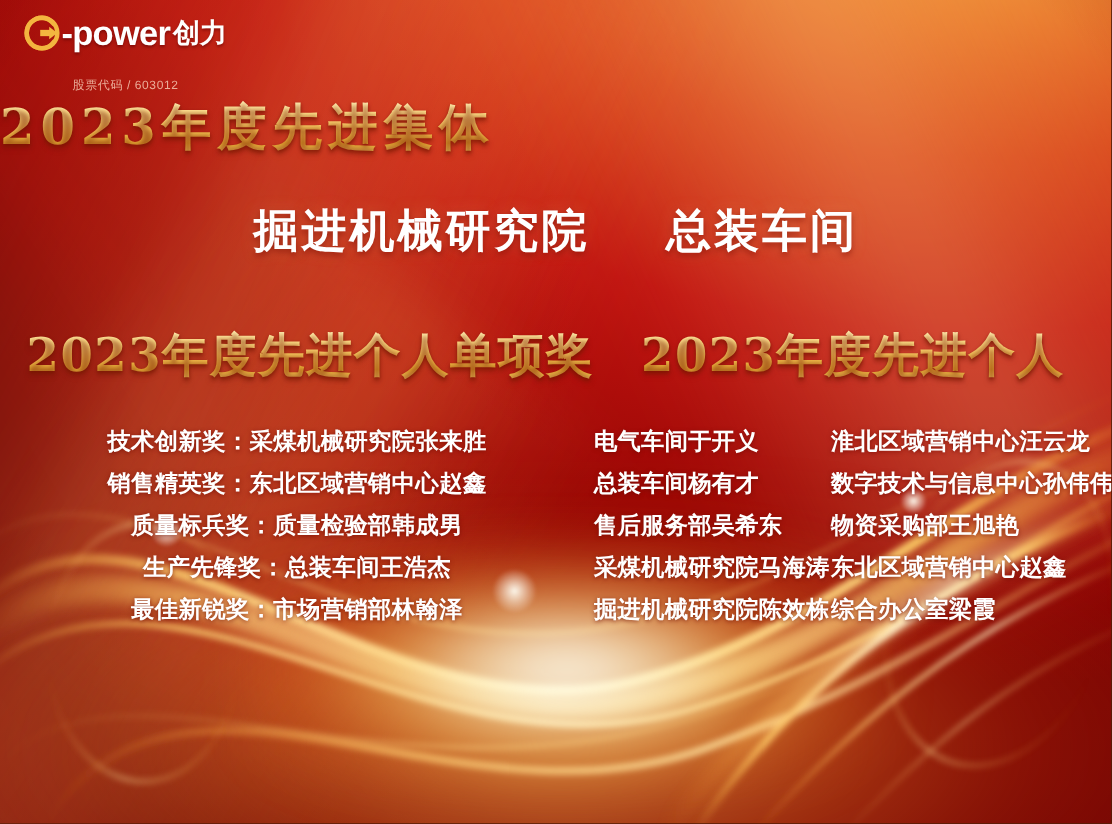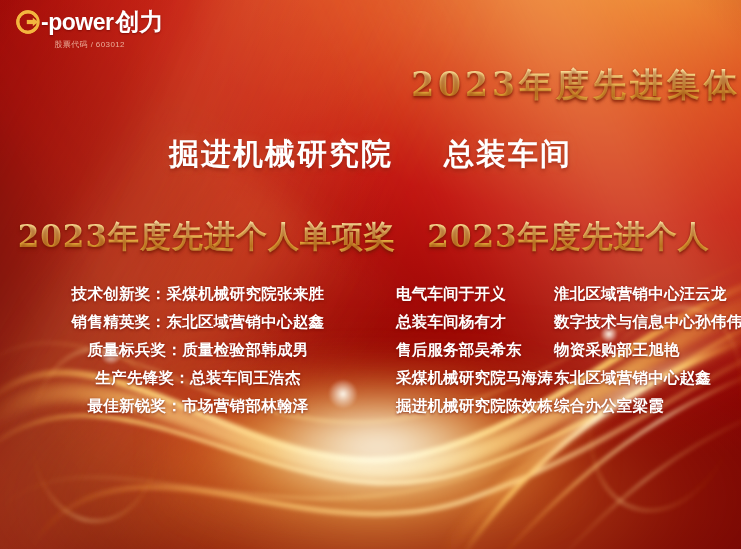--- a/index.html
+++ b/index.html
@@ -62,41 +62,41 @@
 
   
   .logo{position:absolute;left:16px;top:10px;display:flex;flex-direction:column;align-items:center;}
   .logo-row{display:flex;align-items:center;}
   .logo-mark{width:24px;height:24px;flex:0 0 auto;display:block;}
   .logo-word{
     color:#ffffff;font-size:23px;font-weight:700;letter-spacing:-.5px;
     margin-left:1px;line-height:1;text-shadow:0 1px 2px rgba(90,0,0,.55);
   }
   .logo-cn{
-    color:#ffffff;font-size:24px;font-weight:700;margin-left:2px;line-height:1;
+    color:#ffffff;font-size:18px;font-weight:700;margin-left:2px;line-height:1;
     text-shadow:0 1px 2px rgba(90,0,0,.55);
   }
   .logo-code{
-    margin-top:5px;font-size:8px;color:#f0b9a4;letter-spacing:.4px;opacity:.92;
+    margin-top:17px;font-size:8px;color:#f0b9a4;letter-spacing:.4px;opacity:.92;
   }
 
   
   .gold{
     font-family:"DejaVu Serif","Liberation Serif",serif;
     font-weight:700;
     background:linear-gradient(180deg,#fff0bf 0%,#ffdd7a 22%,#f7c busy 0%,#f6c council 0%);
     color:#f6cf6a;
     background:linear-gradient(180deg,#fff3c9 0%,#ffe08a 26%,#f3bf52 52%,#e0a22f 72%,#f9d97e 100%);
     -webkit-background-clip:text;background-clip:text;
     -webkit-text-fill-color:transparent;
     text-shadow:0 2px 3px rgba(110,20,0,.45);
     filter:drop-shadow(0 1px 1px rgba(120,25,0,.55));
   }
 
-  .title1{position:absolute;left:0;right:0;top:63px;text-align:right;font-size:33px;letter-spacing:4px;}
+  .title1{position:absolute;left:0;right:0;top:63px;text-align:left;font-size:33px;letter-spacing:4px;}
   .title2{position:absolute;left:0;right:0;top:134px;text-align:center;
     font-family:"DejaVu Serif","Liberation Serif",serif;font-weight:700;font-size:30px;color:#ffffff;
     letter-spacing:2px;text-shadow:0 2px 4px rgba(120,10,0,.6),0 0 10px rgba(255,190,120,.25);}
   .title2 .gap{display:inline-block;width:26px;}
 
   .head-row{position:absolute;left:0;right:0;top:216px;display:flex;}
   .head-left{width:396px;text-align:right;font-size:31px;letter-spacing:1px;}
   .head-right{width:345px;text-align:center;font-size:31px;letter-spacing:1px;}
 
   

